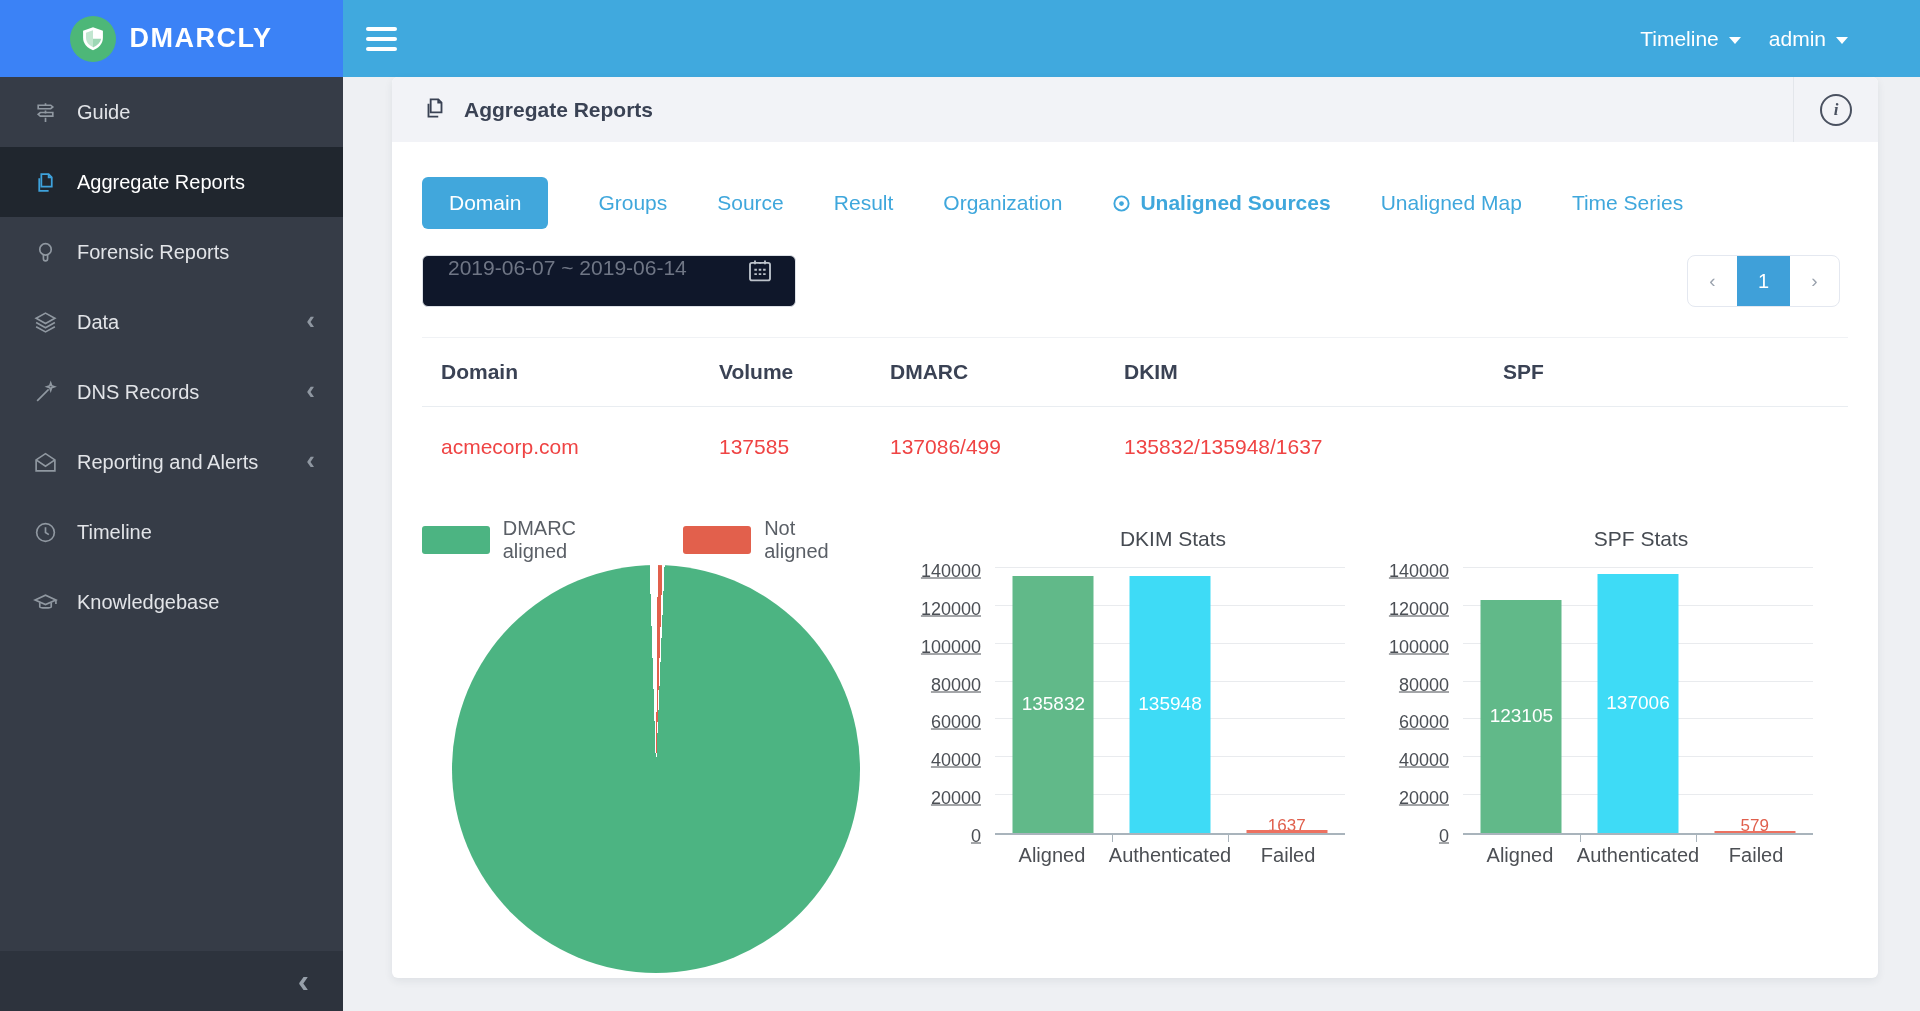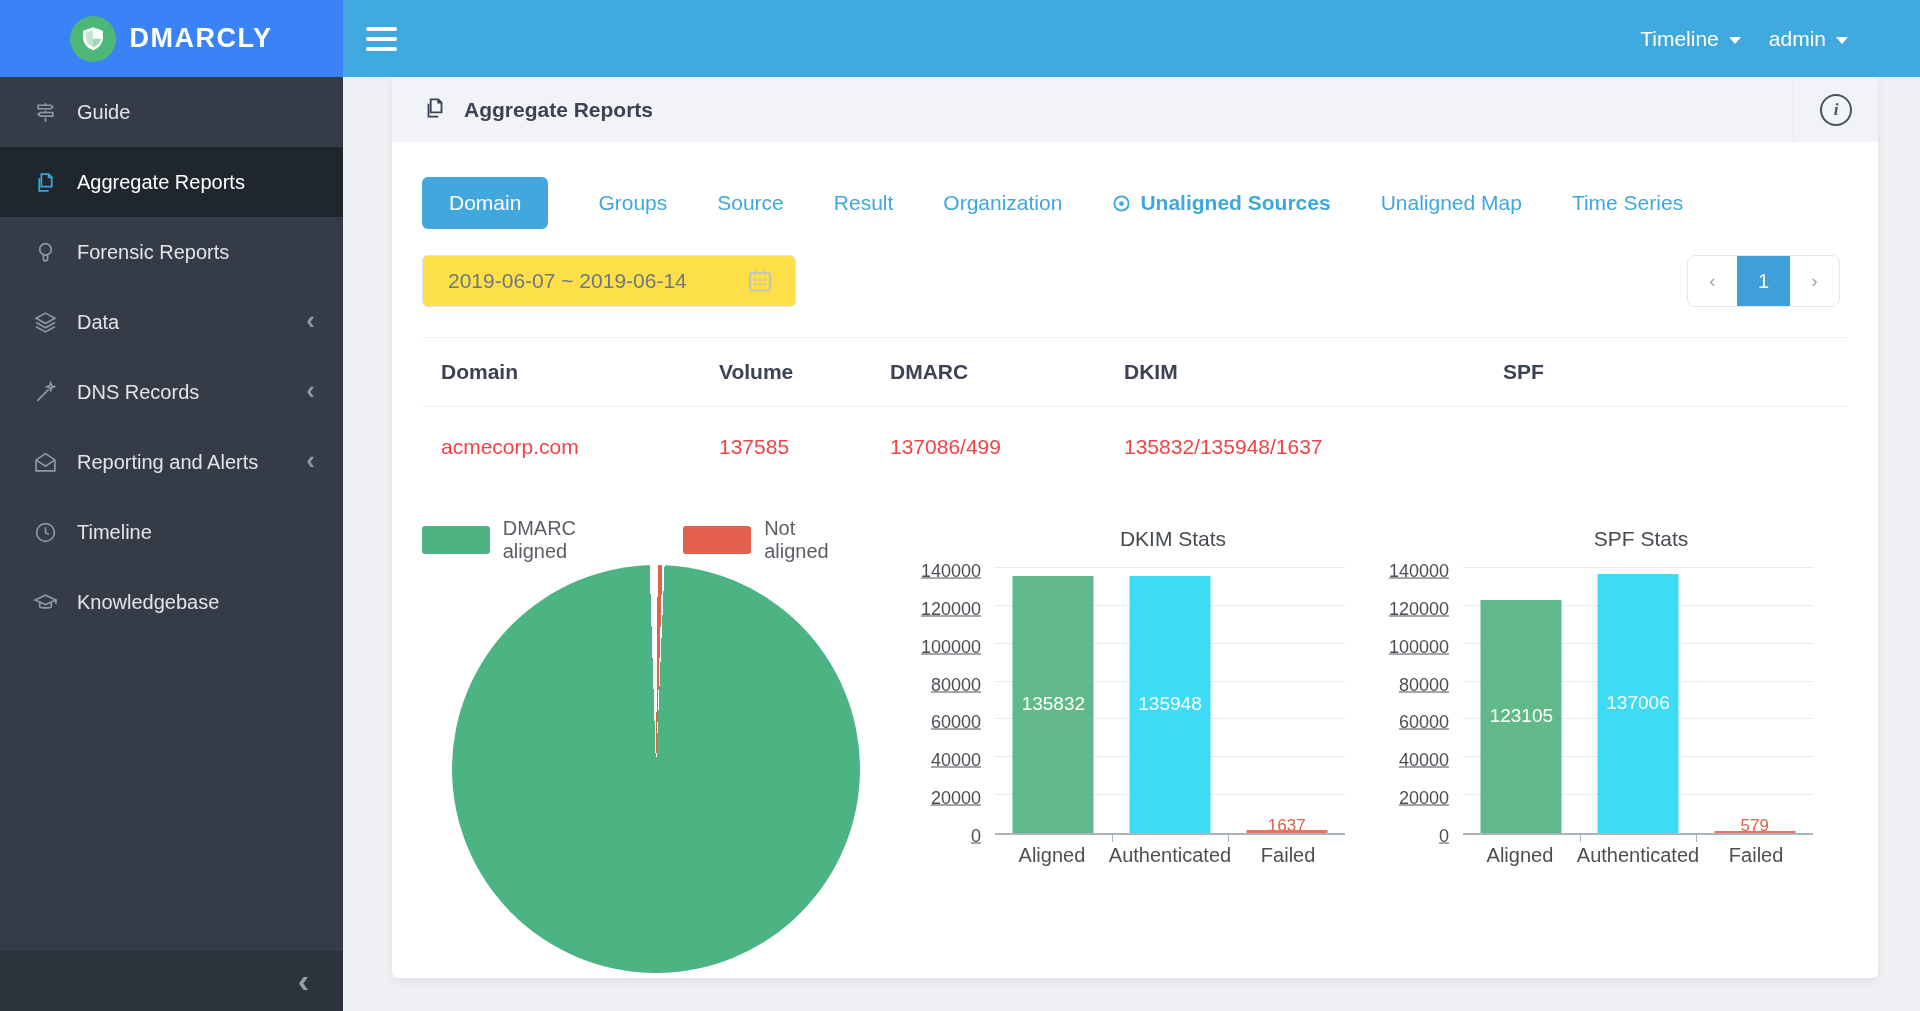--- a/index.html
+++ b/index.html
@@ -42,21 +42,21 @@
   .card-body { position:relative; height:836px; }
 
   
   .tabs { position:absolute; left:30px; top:35px; display:flex; align-items:center; gap:50px; }
   .tab { color:#3fa7dc; font-size:21px; cursor:pointer; white-space:nowrap; display:flex; align-items:center; gap:9px; }
   .tab.active { background:#41a7dc; color:#fff; border-radius:6px; padding:14px 27px; }
   .tab.bold { font-weight:700; }
 
   
   .controls { position:absolute; left:30px; right:30px; top:113px; height:52px; display:flex; align-items:center; justify-content:space-between; }
-  .datebox { width:374px; height:52px; border:1px solid #dde1e7; border-radius:6px; display:flex; align-items:center; padding:0 20px 0 25px; cursor:pointer; background:#fde047; }
+  .datebox { width:374px; height:52px; border:1px solid #dde1e7; border-radius:6px; display:flex; align-items:flex-start; padding:0 20px 0 25px; cursor:pointer; background:#0f172a; }
   .datebox .date-text { font-size:21px; color:#6f7685; flex:1; }
   .pager { display:flex; height:52px; border:1px solid #e4e8f0; border-radius:8px; overflow:hidden; margin-right:8px; background:#fff; }
   .pager .pg { width:49px; display:flex; align-items:center; justify-content:center; font-size:19px; color:#9aa2ad; cursor:pointer; }
   .pager .pg.cur { width:53px; background:#3fa0d9; color:#fff; font-size:20px; }
 
   
   .rtable { position:absolute; left:30px; right:30px; top:195px; }
   .rtable .trow { display:grid; grid-template-columns:278px 171px 234px 379px 1fr; padding-left:19px; align-items:center; }
   .rtable .thead { height:70px; border-top:1px solid #f0f2f5; border-bottom:1px solid #e9edf1; font-weight:700; color:#3a4254; font-size:21px; }
   .rtable .tbody { height:80px; color:#ef4444; font-size:21px; }

